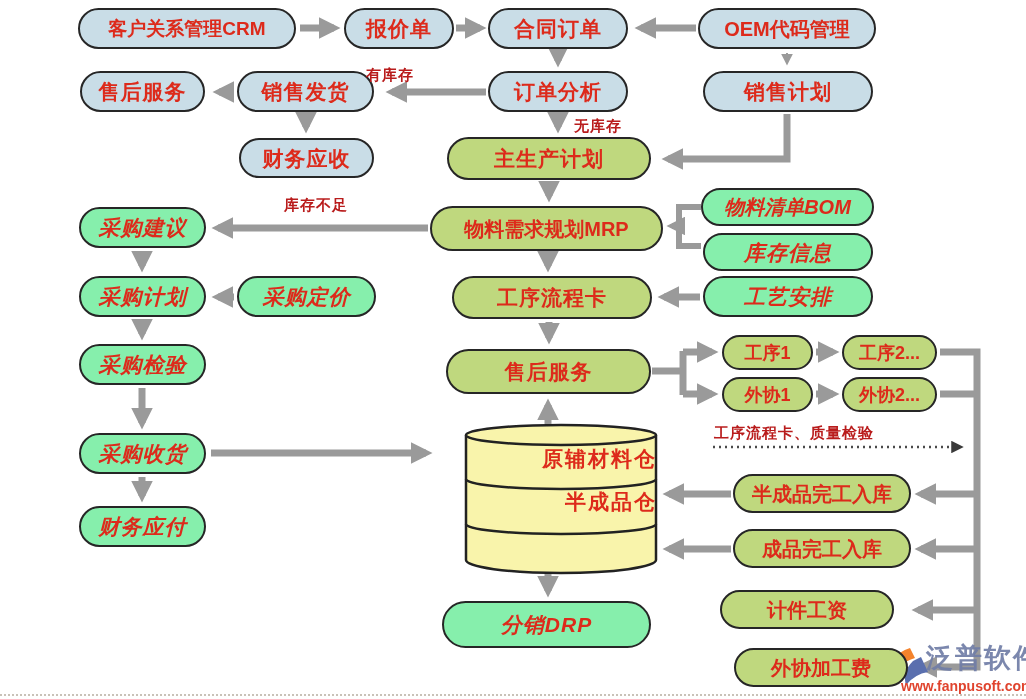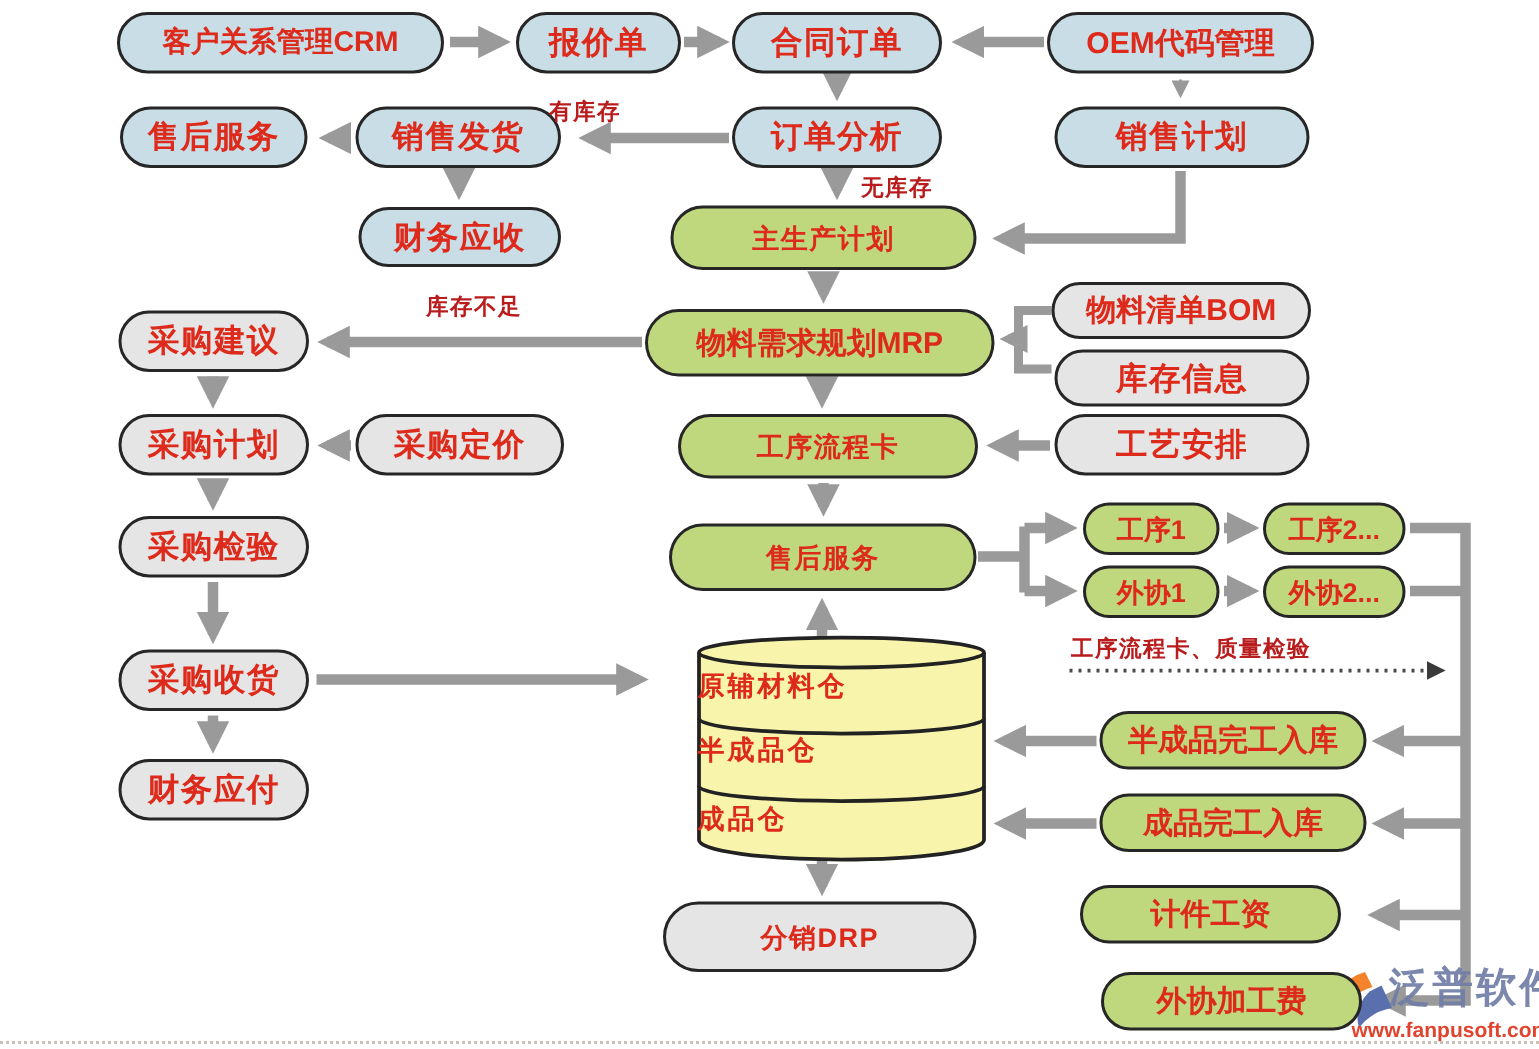--- a/index.html
+++ b/index.html
@@ -9,32 +9,32 @@
   }
   .layer{position:absolute;left:0;top:0;width:100%;height:100%;}
   .pill{
     position:absolute;display:flex;align-items:center;justify-content:center;
     border:2px solid #262626;border-radius:24px;
     font-weight:bold;color:#dd2a1b;font-size:21px;letter-spacing:1px;
     box-sizing:border-box;text-align:center;line-height:1;white-space:nowrap;
   }
   .blue{background:#c9dde7;}
   .green{background:#bfd87e;}
-  .yellow{background:#e5e5e5;}
+  .yellow{background:#86efac;font-style:italic;}
   .fs18{font-size:18px;letter-spacing:0;}
   .fs19{font-size:19px;letter-spacing:0;}
   .fs20{font-size:20px;letter-spacing:0;}
-  .fs22{font-size:18px;}
+  .fs22{font-size:21px;}
   .edge-label{
     position:absolute;color:#b91c1c;font-weight:bold;font-size:15px;
     letter-spacing:1px;white-space:nowrap;line-height:1;
   }
   .cyl-label{
-    position:absolute;width:192px;text-align:left;color:#dd2a1b;
-    font-weight:bold;font-size:18px;letter-spacing:2px;line-height:1;white-space:nowrap;
+    position:absolute;width:192px;text-align:right;color:#dd2a1b;
+    font-weight:bold;font-size:21px;letter-spacing:2px;line-height:1;white-space:nowrap;
   }
   .wm-brand{
     position:absolute;left:926px;top:645px;font-size:27px;font-weight:bold;
     color:rgba(112,125,166,0.92);letter-spacing:2px;line-height:1;white-space:nowrap;
   }
   .wm-url{
     position:absolute;left:901px;top:679px;font-size:14px;font-weight:bold;
     color:#e0442e;line-height:1;white-space:nowrap;
   }
   .bottom-dots{
@@ -152,21 +152,20 @@
 
   <div class="pill green fs20" style="left:733px;top:474px;width:178px;height:39px">半成品完工入库</div>
   <div class="pill green fs20" style="left:733px;top:529px;width:178px;height:39px">成品完工入库</div>
   <div class="pill green fs20" style="left:720px;top:590px;width:174px;height:39px">计件工资</div>
   <div class="pill green fs20" style="left:734px;top:648px;width:174px;height:39px">外协加工费</div>
 
   <div class="pill yellow fs22" style="left:442px;top:601px;width:209px;height:47px">分销DRP</div>
 
   <div class="cyl-label" style="left:465px;top:448px">原辅材料仓</div>
   <div class="cyl-label" style="left:465px;top:491px">半成品仓</div>
-  <div class="cyl-label" style="left:465px;top:537px">成品仓</div>
 
   <div class="edge-label" style="left:366px;top:67px">有库存</div>
   <div class="edge-label" style="left:574px;top:118px">无库存</div>
   <div class="edge-label" style="left:284px;top:197px">库存不足</div>
   <div class="edge-label" style="left:714px;top:425px">工序流程卡、质量检验</div>
 
   <div class="wm-brand">泛普软件</div>
   <div class="wm-url">www.fanpusoft.com</div>
 
   <div class="bottom-dots"></div>

